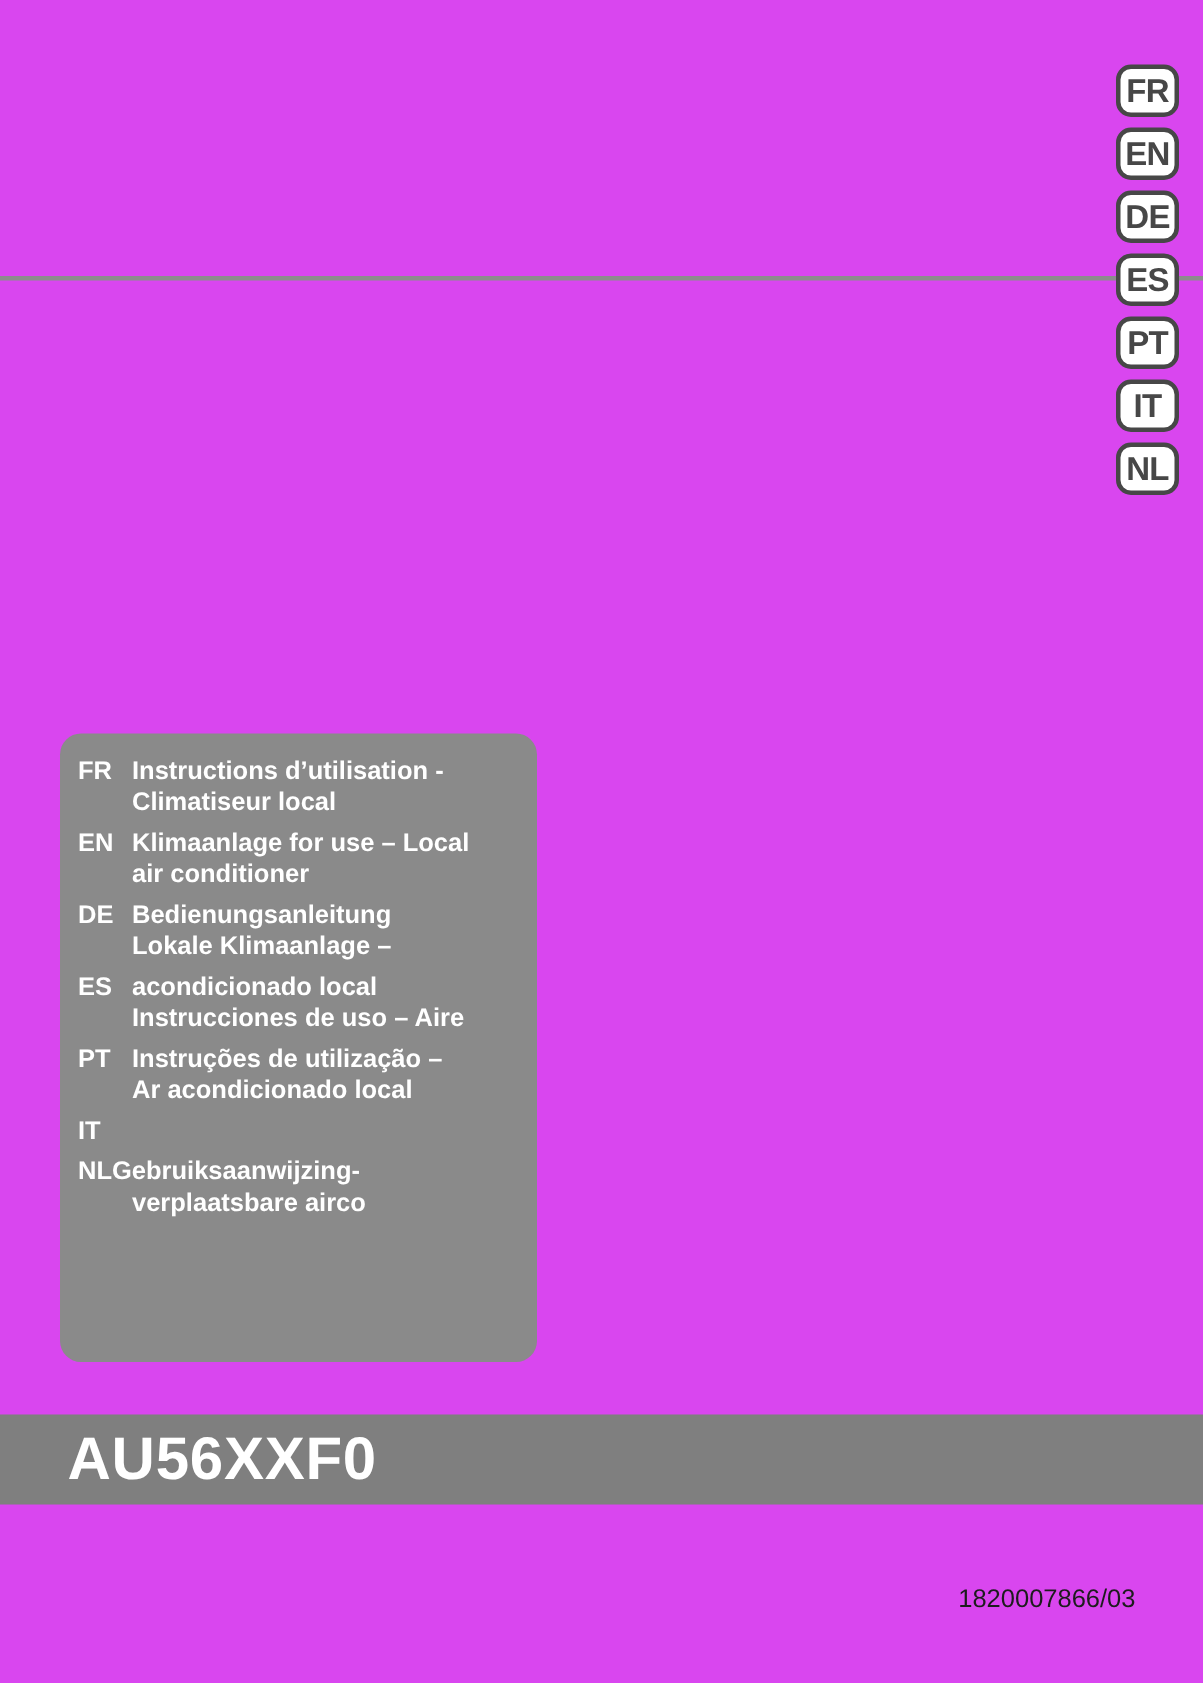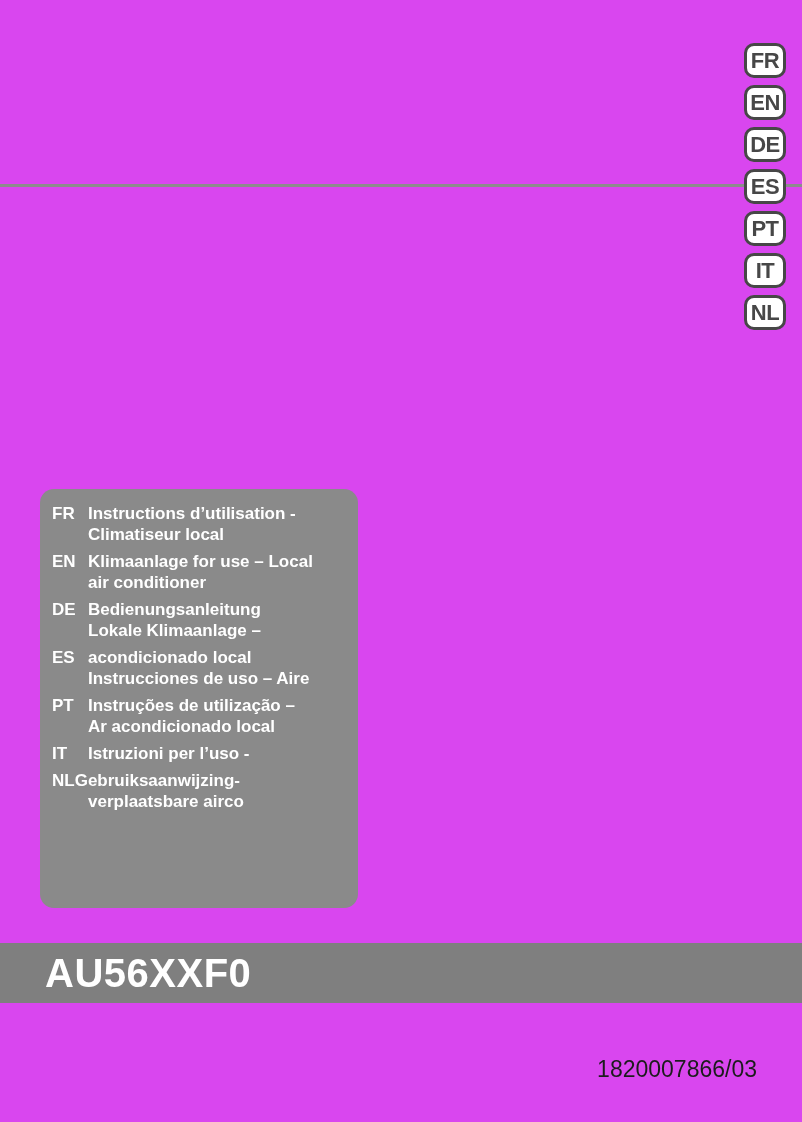--- a/index.html
+++ b/index.html
@@ -71,21 +71,21 @@
     margin-left:45px;
     color:#ffffff;
     font-weight:bold;
     font-size:40px;
     letter-spacing:0.5px;
   }
   
   .footer-num {
     position:absolute;
     top:1056px; right:45px;
-    font-size:23px;
+    font-size:17px;
     color:var(--footer-text, #1c1c1c);
   }
 </style>
 </head>
 <body>
 
 <div class="page">
 
   <div class="divider"></div>
 
@@ -151,21 +151,20 @@
       <span class="code">PT</span>
       <span class="lines">
         <span class="line first">Instruções de utilização –</span>
         <span class="line second">Ar acondicionado local</span>
       </span>
     </div>
 
     <div class="entry">
       <span class="code">IT</span>
       <span class="lines">
-        <span class="line first">Istruzioni per l’uso -</span>
       </span>
     </div>
 
     <div class="entry joined">
       <span class="code">NL</span><span class="lines"><span class="line first">Gebruiksaanwijzing-</span><span class="line second">verplaatsbare airco</span></span>
     </div>
 
   </div>
 
   <div class="banner">

